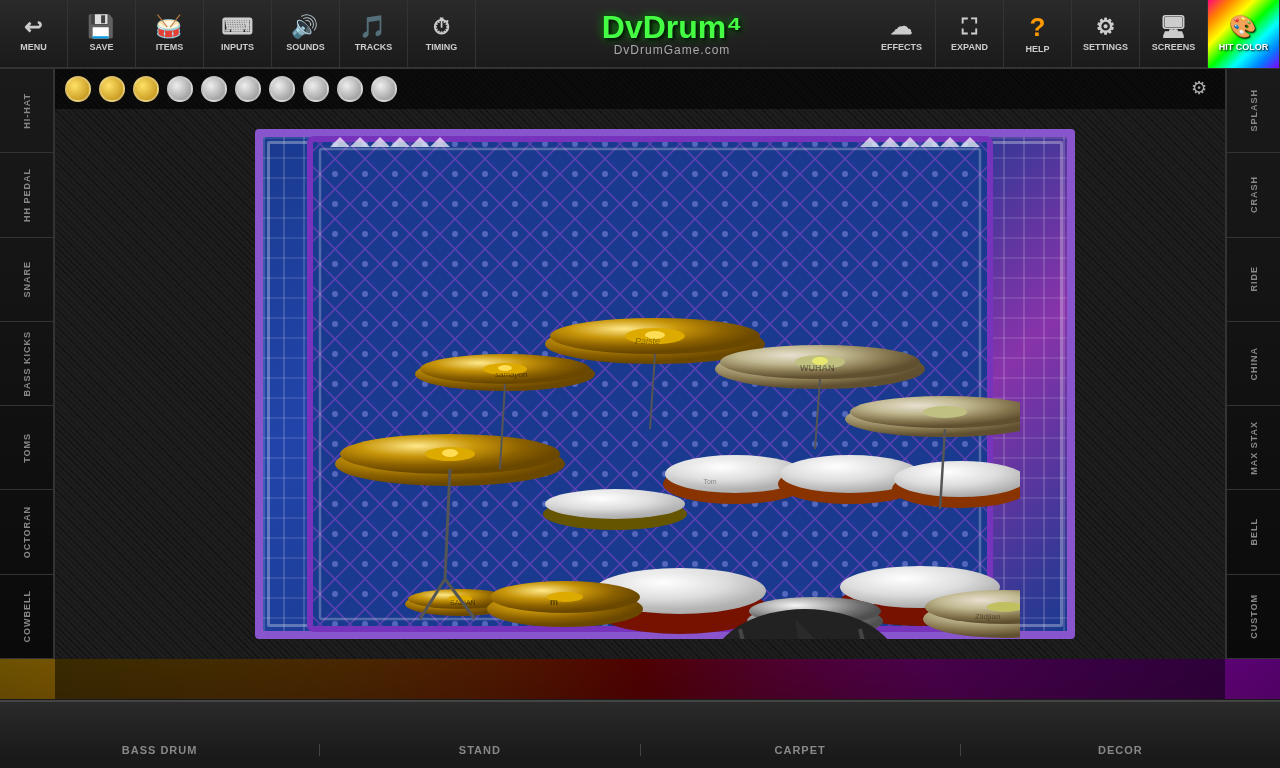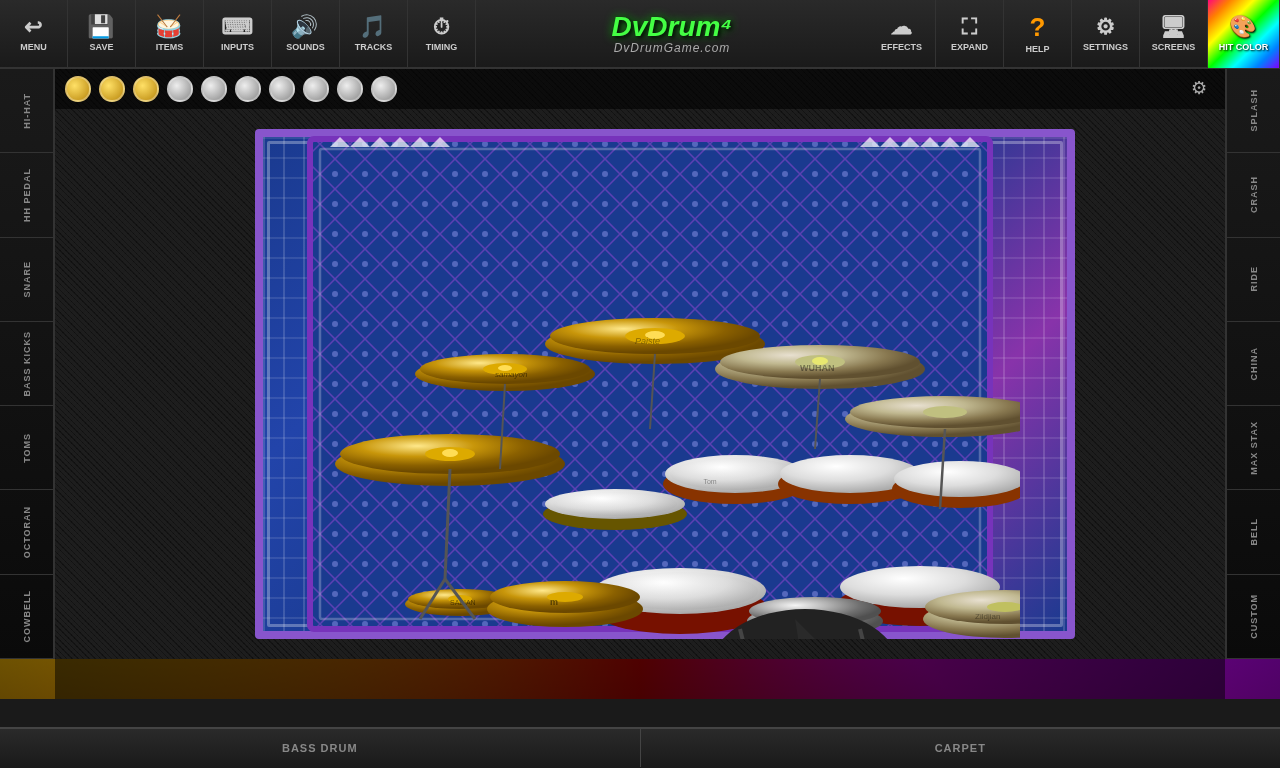--- a/index.html
+++ b/index.html
@@ -49,32 +49,30 @@
       width: 72px;
     }
     #logo-area {
       flex: 1;
       display: flex;
       flex-direction: column;
       align-items: center;
       justify-content: center;
     }
     #logo-text {
-      font-size: 28px;
+      font-size: 32px;
       font-weight: 900;
-      font-style: italic;
       color: #44ff44;
       text-shadow: 2px 2px 4px #000, 0 0 10px #00aa00;
       line-height: 1;
     }
     #logo-sub {
       font-size: 12px;
       color: #aaa;
       letter-spacing: 1px;
-      font-style: italic;
     }
 
     
     #main {
       width: 1280px;
       height: 630px;
       position: relative;
       overflow: hidden;
     }
 
@@ -203,26 +201,27 @@
       content: '';
       position: absolute;
       inset: 4px;
       border: 3px solid rgba(255,255,255,0.3);
       border-radius: 2px;
     }
 
     
     #bottom-bar {
       width: 1280px;
-      height: 40px;
+      height: 56px;
       background: linear-gradient(180deg, #2a2a2a, #1a1a1a);
       border-top: 2px solid #444;
       position: absolute;
-      bottom: 1px;
-      display: flex;
+      bottom: 12px;
+      display: flex;
+      align-items: flex-end;
     }
     .bottom-section {
       flex: 1;
       display: flex;
       align-items: center;
       justify-content: center;
       border-right: 1px solid #444;
       cursor: pointer;
       font-size: 11px;
       font-weight: bold;
@@ -537,15 +536,21 @@
   </div>
 
   <div id="main-bottom-bar"></div>
 </div>
 
 <div id="bottom-bar">
   <div class="bottom-section">
     <span>BASS DRUM</span>
   </div>
   <div class="bottom-section">
+    <span>STAND</span>
+  </div>
+  <div class="bottom-section">
     <span>CARPET</span>
   </div>
+  <div class="bottom-section">
+    <span>DECOR</span>
+  </div>
 </div>
 
 </body></html>

